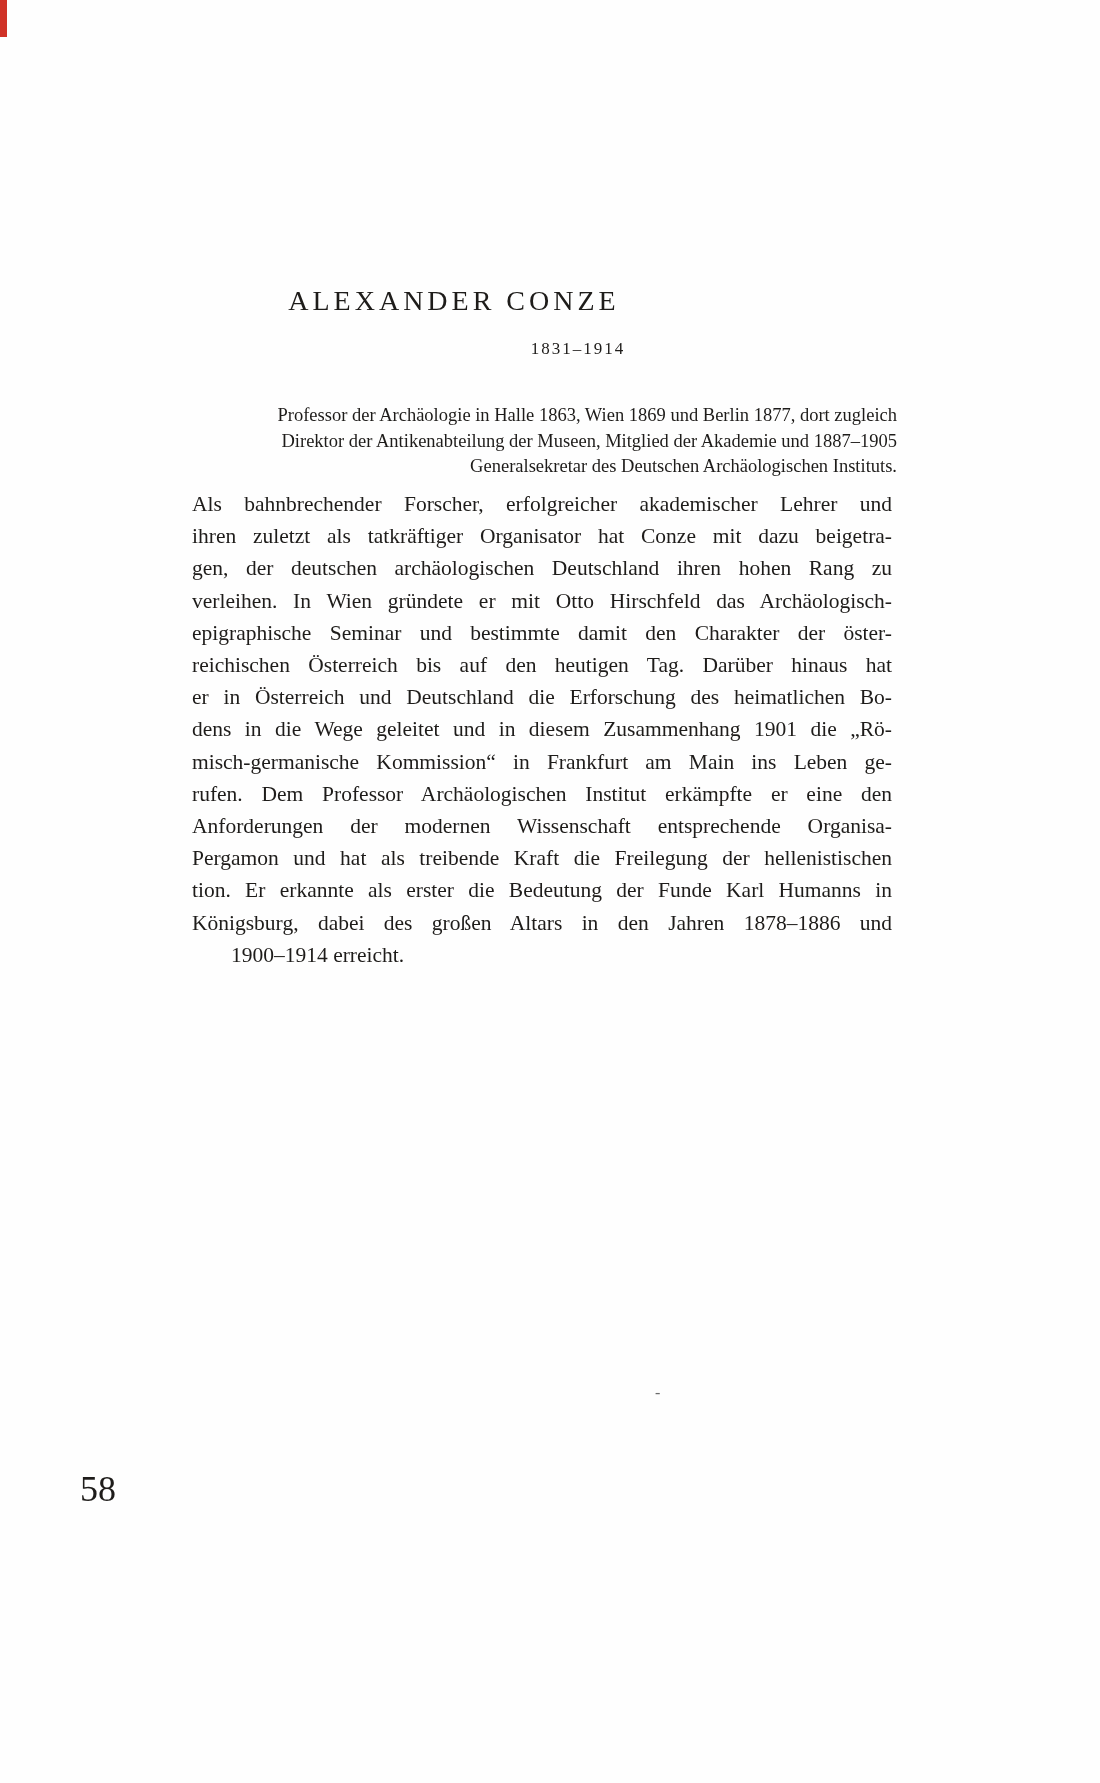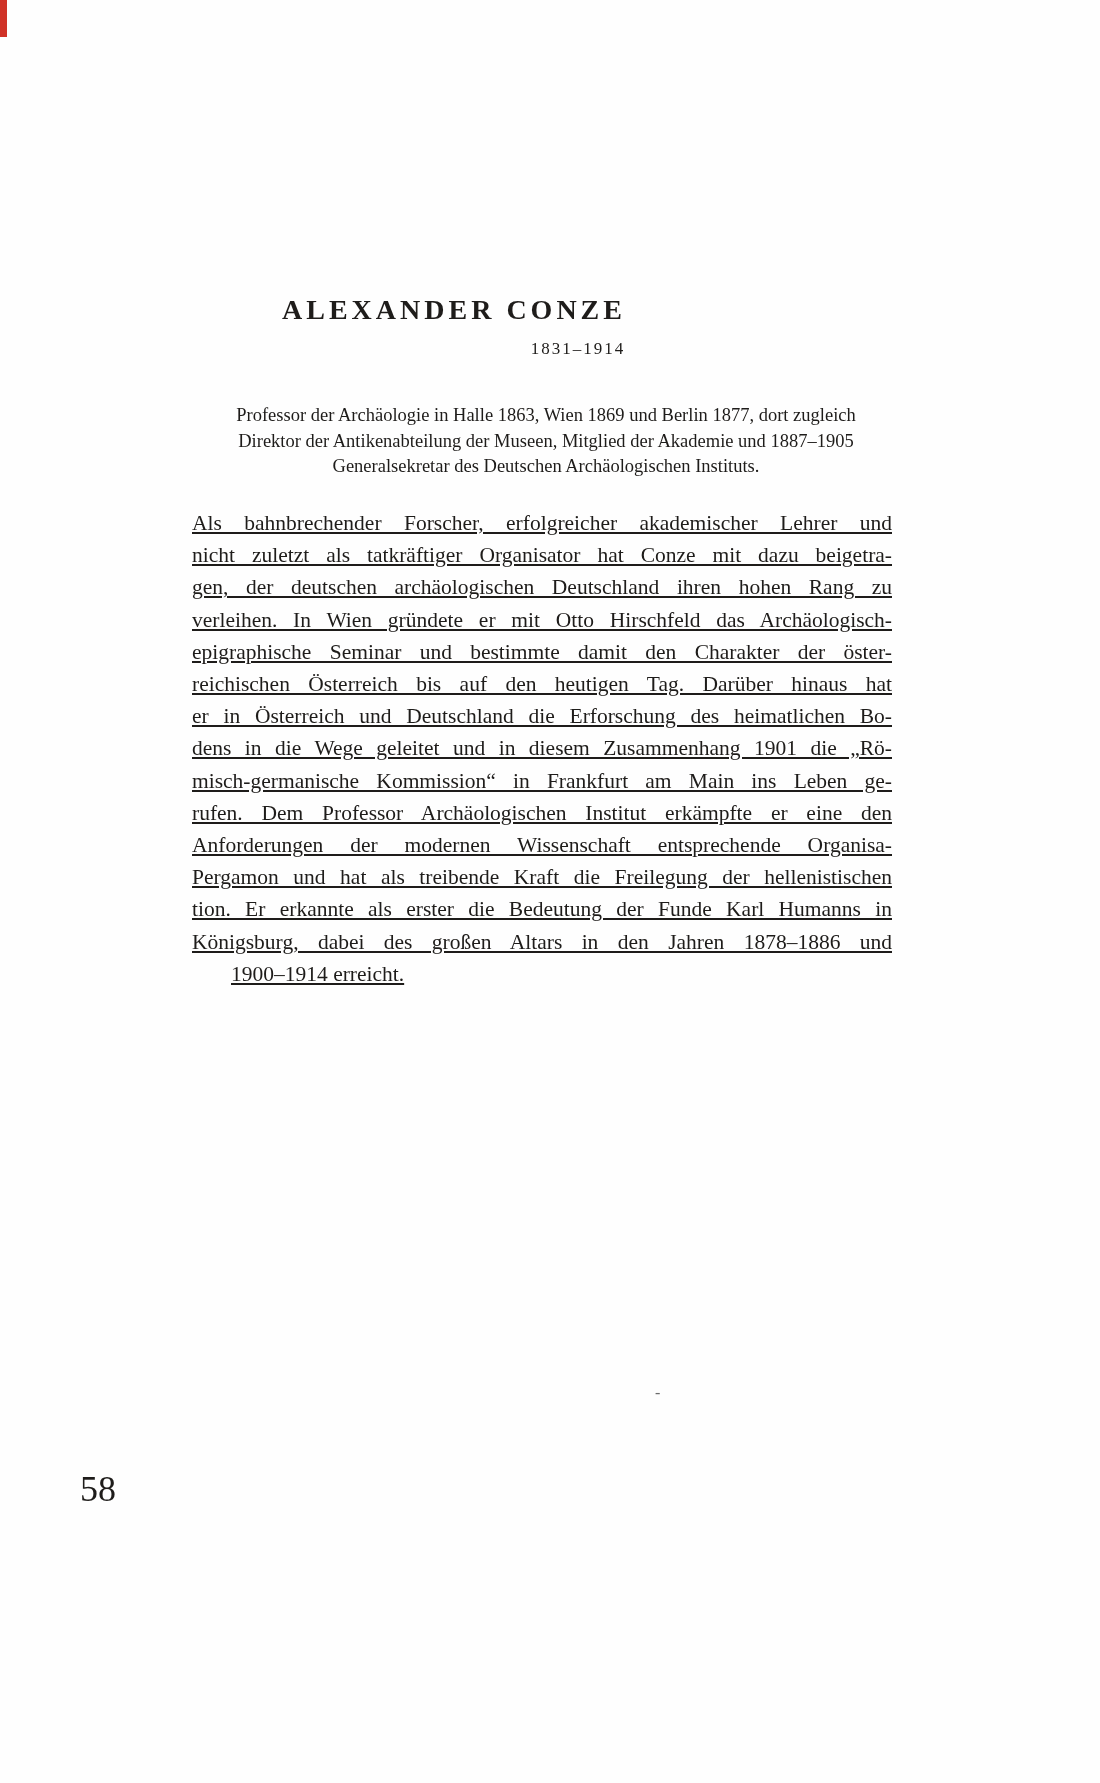--- a/index.html
+++ b/index.html
@@ -19,57 +19,56 @@
   }
   .scan-artifact-red {
     position: absolute;
     top: 0;
     left: 0;
     width: 7px;
     height: 37px;
   }
   .doc-title {
     position: absolute;
-    top: 294px;
+    top: 285px;
     left: 0;
     width: 908px;
     text-align: center;
     font-size: 28px;
     letter-spacing: 4px;
-    font-weight: 700;
+    font-weight: 400;
     margin: 0;
   }
   .doc-dates {
     position: absolute;
     top: 339px;
     left: 0;
     width: 1100px;
     text-align: center;
     font-size: 17px;
     letter-spacing: 2px;
     padding-left: 28px;
   }
   .subtitle-block {
     position: absolute;
     top: 403px;
     left: 195px;
     width: 702px;
   }
   .subtitle-line {
-    text-align: center;
+    text-align: right;
     font-size: 18.5px;
     line-height: 25.5px;
     white-space: nowrap;
   }
   .body-block {
     position: absolute;
-    top: 507px;
+    top: 488px;
     left: 192px;
     width: 700px;
-    text-decoration: underline;
   }
   .body-line {
     font-size: 21.5px;
     line-height: 32.2px;
     text-align: justify;
     text-align-last: justify;
   }
   .body-line.last {
     text-align: left;
     text-align-last: left;
@@ -101,21 +100,21 @@
   <div class="doc-dates">1831–1914</div>
 
   <div class="subtitle-block">
     <div class="subtitle-line">Professor der Archäologie in Halle 1863, Wien 1869 und Berlin 1877, dort zugleich</div>
     <div class="subtitle-line">Direktor der Antikenabteilung der Museen, Mitglied der Akademie und 1887–1905</div>
     <div class="subtitle-line">Generalsekretar des Deutschen Archäologischen Instituts.</div>
   </div>
 
   <div class="body-block">
     <div class="body-line">Als bahnbrechender Forscher, erfolgreicher akademischer Lehrer und</div>
-    <div class="body-line">nicht zuletzt als tatkräftiger Organisator hat Conze mit dazu beigetra-</div>
+    <div class="body-line">ihren zuletzt als tatkräftiger Organisator hat Conze mit dazu beigetra-</div>
     <div class="body-line">gen, der deutschen archäologischen Deutschland ihren hohen Rang zu</div>
     <div class="body-line">verleihen. In Wien gründete er mit Otto Hirschfeld das Archäologisch-</div>
     <div class="body-line">epigraphische Seminar und bestimmte damit den Charakter der öster-</div>
     <div class="body-line">reichischen Österreich bis auf den heutigen Tag. Darüber hinaus hat</div>
     <div class="body-line">er in Österreich und Deutschland die Erforschung des heimatlichen Bo-</div>
     <div class="body-line">dens in die Wege geleitet und in diesem Zusammenhang 1901 die „Rö-</div>
     <div class="body-line">misch-germanische Kommission“ in Frankfurt am Main ins Leben ge-</div>
     <div class="body-line">rufen. Dem Professor Archäologischen Institut erkämpfte er eine den</div>
     <div class="body-line">Anforderungen der modernen Wissenschaft entsprechende Organisa-</div>
     <div class="body-line">Pergamon und hat als treibende Kraft die Freilegung der hellenistischen</div>

